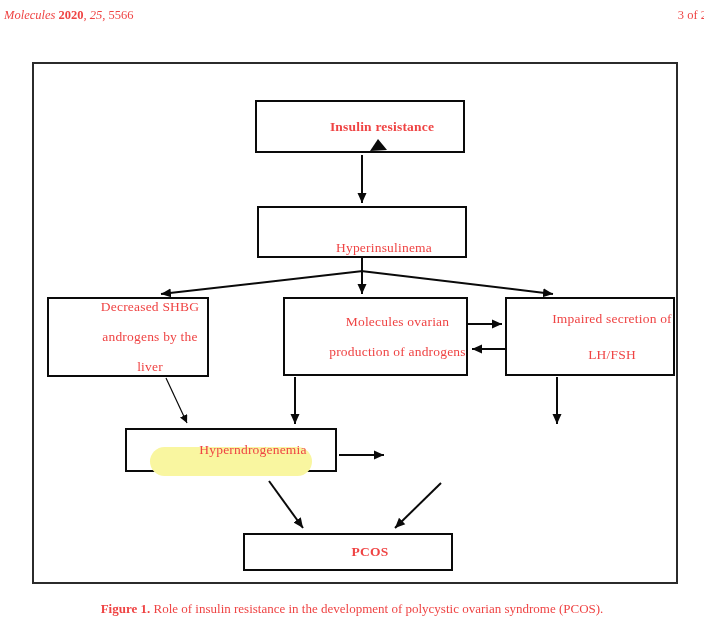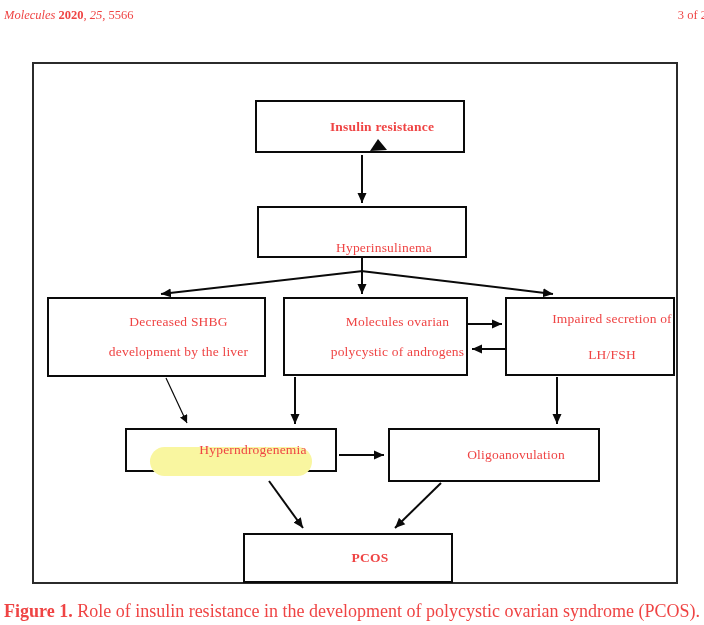--- a/index.html
+++ b/index.html
@@ -25,40 +25,40 @@
     position:absolute; border:2px solid #0a0a0a; background:#ffffff; z-index:2;
     display:flex; flex-direction:column; align-items:center; justify-content:center;
     text-align:center; font-size:13.5px; letter-spacing:0.2px; box-sizing:border-box;padding-left:44px;
   }
   .node .ln { display:block; line-height:30px; position:relative; z-index:1; }
   .node .single { line-height:normal; position:relative; z-index:1; }
   .node.bold { font-weight:bold; }
 
   #node-insulin   { left:255px; top:100px; width:210px; height:53px; }
   #node-hyperins  { left:257px; top:206px; width:210px; height:52px;justify-content:flex-end; }
-  #node-shbg      { left:47px;  top:297px; width:219px; height:80px; }
+  #node-shbg      { left:47px;  top:297px; width:162px; height:80px; }
   #node-ovarian   { left:283px; top:297px; width:185px; height:79px; }
   #node-impaired  { left:505px; top:297px; width:170px; height:79px;gap:6px; }
   #node-hyperandro{ left:125px; top:428px; width:212px; height:44px; }
   #node-oligo     { left:388px; top:428px; width:212px; height:54px; }
-  #node-pcos      { left:243px; top:533px; width:210px; height:50px;justify-content:center; }
+  #node-pcos      { left:243px; top:533px; width:210px; height:38px;justify-content:center; }
 
   
   .hl-pill {
     position:absolute; left:23px; right:23px; top:17px; height:29px;
     border-radius:15px; z-index:0;
   }
 
   
   .svg-layer { position:absolute; left:0; top:0; width:704px; height:625px; z-index:3; pointer-events:none; }
   .conn  { stroke:#0a0a0a; stroke-width:2; fill:none; }
   .conn-thin { stroke:#0a0a0a; stroke-width:1.2; fill:none; }
 
   
-  .caption { position:absolute; top:601px; left:0; width:100%; text-align:center; font-size:18px; }
+  .caption { position:absolute; top:601px; left:0; width:100%; text-align:center; font-size:13px; }
 </style>
 </head>
 <body>
 
 <div class="page">
 
   <div class="journal-ref"><span class="it">Molecules </span><span class="bd">2020</span><span class="it">, 25</span><span>, 5566</span></div>
   <div class="page-num">3 of 2</div>
 
   <div class="frame"></div>
@@ -66,41 +66,38 @@
   <div class="node bold" id="node-insulin">
     <span class="single">Insulin resistance</span>
   </div>
 
   <div class="node" id="node-hyperins">
     <span class="single">Hyperinsulinema</span>
   </div>
 
   <div class="node" id="node-shbg">
     <span class="ln">Decreased SHBG</span>
-    <span class="ln">development by the liver</span>
+    <span class="ln">androgens by the liver</span>
   </div>
 
   <div class="node" id="node-ovarian">
     <span class="ln">Molecules ovarian</span>
-    <span class="ln">polycystic of androgens</span>
+    <span class="ln">production of androgens</span>
   </div>
 
   <div class="node" id="node-impaired">
     <span class="ln">Impaired secretion of</span>
     <span class="ln">LH/FSH</span>
   </div>
 
   <div class="node" id="node-hyperandro">
     <span class="hl-pill" style="background:#f9f6a0"></span>
     <span class="single">Hyperndrogenemia</span>
   </div>
 
-  <div class="node" id="node-oligo">
-    <span class="single">Oligoanovulation</span>
-  </div>
 
   <div class="node bold" id="node-pcos">
     <span class="single">PCOS</span>
   </div>
 
   <svg class="svg-layer" viewBox="0 0 704 625" xmlns="http://www.w3.org/2000/svg">
     <defs>
       <marker id="ah" markerUnits="userSpaceOnUse" markerWidth="12" markerHeight="11" refX="10" refY="5" orient="auto">
         <polygon points="0,0.5 10,5 0,9.5" fill="#0a0a0a"></polygon>
       </marker>

